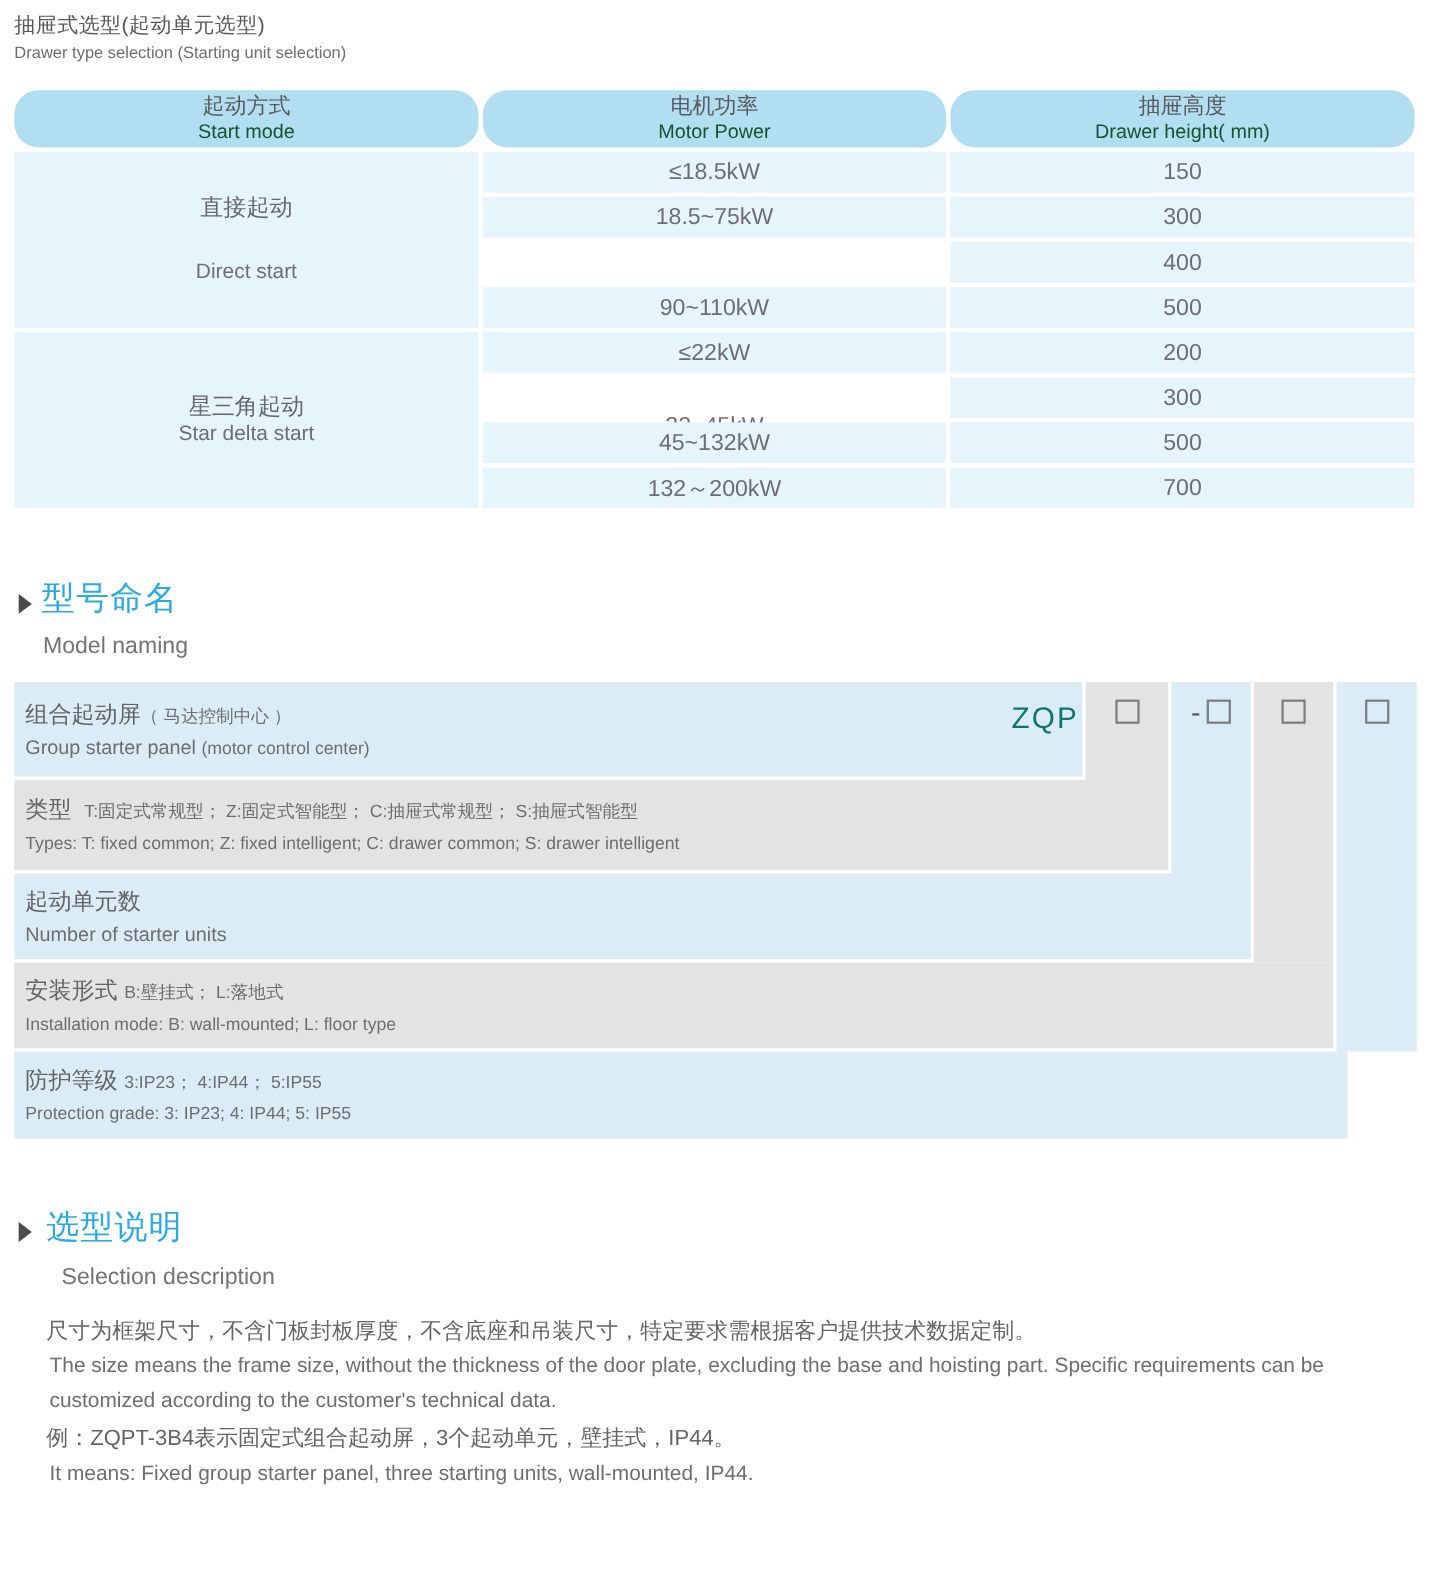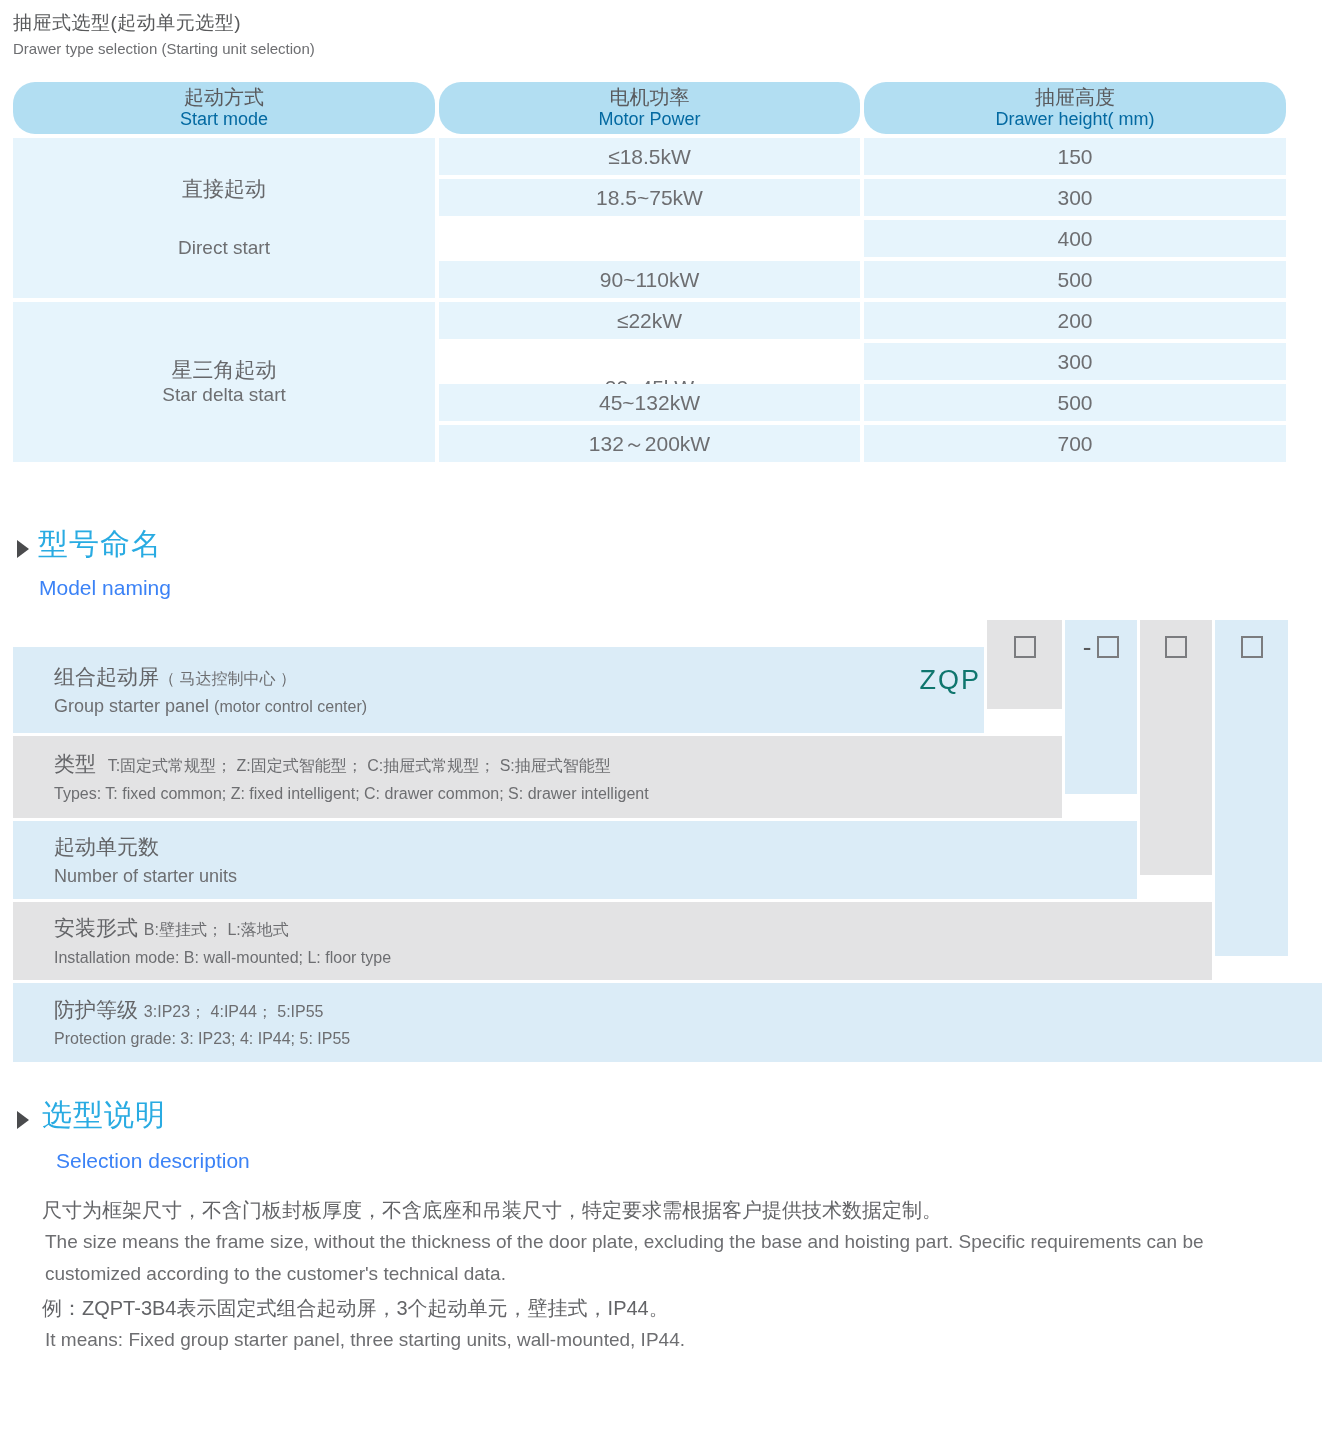--- a/index.html
+++ b/index.html
@@ -13,45 +13,45 @@
   .doc-title-en{position:absolute;left:13px;top:40px;font-size:15px;color:#6d6e71;}
 
   
   .sel-table{position:absolute;left:13px;top:82px;width:1273px;}
   .sel-thead{display:grid;grid-template-columns:422px 421px 422px;column-gap:4px;}
   .sel-thead .hcell{
     background:#b2def2;height:52px;display:flex;flex-direction:column;
     align-items:center;justify-content:center;line-height:1.18;border-radius:22px;
   }
   .hcell .zh{font-size:20px;color:#595a5d;}
-  .hcell .en{font-size:18px;color:#0369a1;}
+  .hcell .en{font-size:18px;color:#14532d;}
   .sel-tbody{
     margin-top:4px;display:grid;grid-template-columns:422px 421px 422px;
     grid-auto-rows:37px;gap:4px;
   }
   .sel-tbody .cell{
     background:#e6f4fc;display:flex;align-items:center;justify-content:center;
     font-size:21px;color:#6d6e71;
   }
   .sel-tbody .groupcell{flex-direction:column;line-height:1.25;}
   .groupcell .zh{font-size:21px;color:#66676a;}
   .groupcell .en{font-size:19px;color:#6d6e71;}
 
   
   .sec-arrow{position:absolute;width:0;height:0;border-left:12px solid #4a4b4d;
     border-top:9px solid transparent;border-bottom:9px solid transparent;}
   .sec-zh{position:absolute;font-size:30px;color:#29abe2;letter-spacing:1px;}
-  .sec-en{position:absolute;font-size:21px;color:#3b82f6;}
+  .sec-en{position:absolute;font-size:21px;color:#737373;}
 
   
   .diagram{position:absolute;left:13px;top:620px;width:1275px;height:416px;}
   .dg{position:absolute;}
   .bg-blue{background:#dbecf7;}
   .bg-gray{background:#e3e3e4;}
-  .rowbar{display:flex;flex-direction:column;justify-content:center;padding-left:41px;box-sizing:border-box;margin-top:27px;}
+  .rowbar{display:flex;flex-direction:column;justify-content:center;padding-left:10px;box-sizing:border-box;}
   .rowbar .l1{font-size:21px;color:#636467;line-height:1.55;}
   .rowbar .l1 .sub{font-size:16px;color:#6d6e71;}
   .rowbar .l2{font-size:18px;color:#6d6e71;line-height:1.4;}
   .rowbar .l2 .sub{font-size:16px;}
   .zqp{position:absolute;right:3px;top:18px;font-size:27px;color:#0f766e;letter-spacing:2px;}
   .codebox{width:22px;height:22px;border:2px solid #7b7c7f;box-sizing:border-box;background:transparent;}
   .strip-head{position:absolute;top:16px;left:0;width:100%;display:flex;align-items:center;justify-content:center;gap:6px;}
   .dash{font-size:26px;color:#58595b;line-height:22px;}
 
   
@@ -130,21 +130,21 @@
       <div class="l2" data-interactable="false"><span class="sub" data-interactable="false">Types: T: fixed common; Z: fixed intelligent; C: drawer common; S: drawer intelligent</span></div>
     </div>
     <div class="dg bg-blue rowbar" style="left:0;top:174px;width:1124px;height:78px;" data-interactable="false">
       <div class="l1" data-interactable="false"><span data-interactable="false">起动单元数</span></div>
       <div class="l2" data-interactable="false"><span data-interactable="false">Number of starter units</span></div>
     </div>
     <div class="dg bg-gray rowbar" style="left:0;top:255px;width:1199px;height:78px;" data-interactable="false">
       <div class="l1" data-interactable="false"><span data-interactable="false">安装形式</span>&nbsp;<span class="sub" data-interactable="false">B:壁挂式； L:落地式</span></div>
       <div class="l2" data-interactable="false"><span class="sub" data-interactable="false">Installation mode: B: wall-mounted; L: floor type</span></div>
     </div>
-    <div class="dg bg-blue rowbar" style="left:0;top:336px;width:1309px;height:79px;" data-interactable="false">
+    <div class="dg bg-blue rowbar" style="left:0;top:336px;width:1212px;height:79px;" data-interactable="false">
       <div class="l1" data-interactable="false"><span data-interactable="false">防护等级</span>&nbsp;<span class="sub" data-interactable="false">3:IP23； 4:IP44； 5:IP55</span></div>
       <div class="l2" data-interactable="false"><span class="sub" data-interactable="false">Protection grade:  3: IP23; 4: IP44; 5: IP55</span></div>
     </div>
 
     <div class="dg bg-gray" style="left:974px;top:0;width:75px;height:89px;" data-interactable="false">
       <div class="strip-head" data-interactable="false">
           <div class="codebox" data-interactable="false"></div>
         </div>
     </div>
     <div class="dg bg-blue" style="left:1052px;top:0;width:72px;height:174px;" data-interactable="false">

